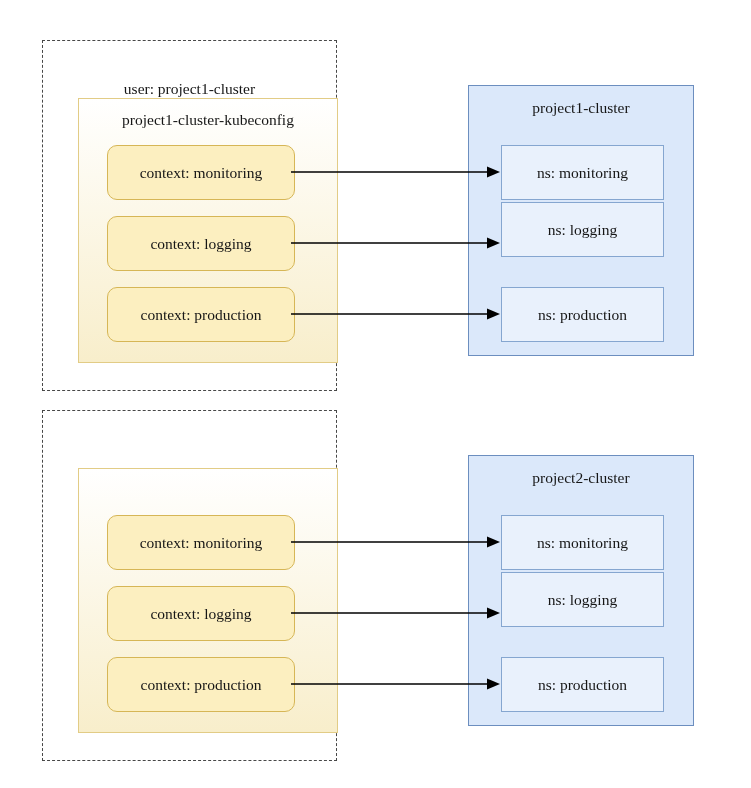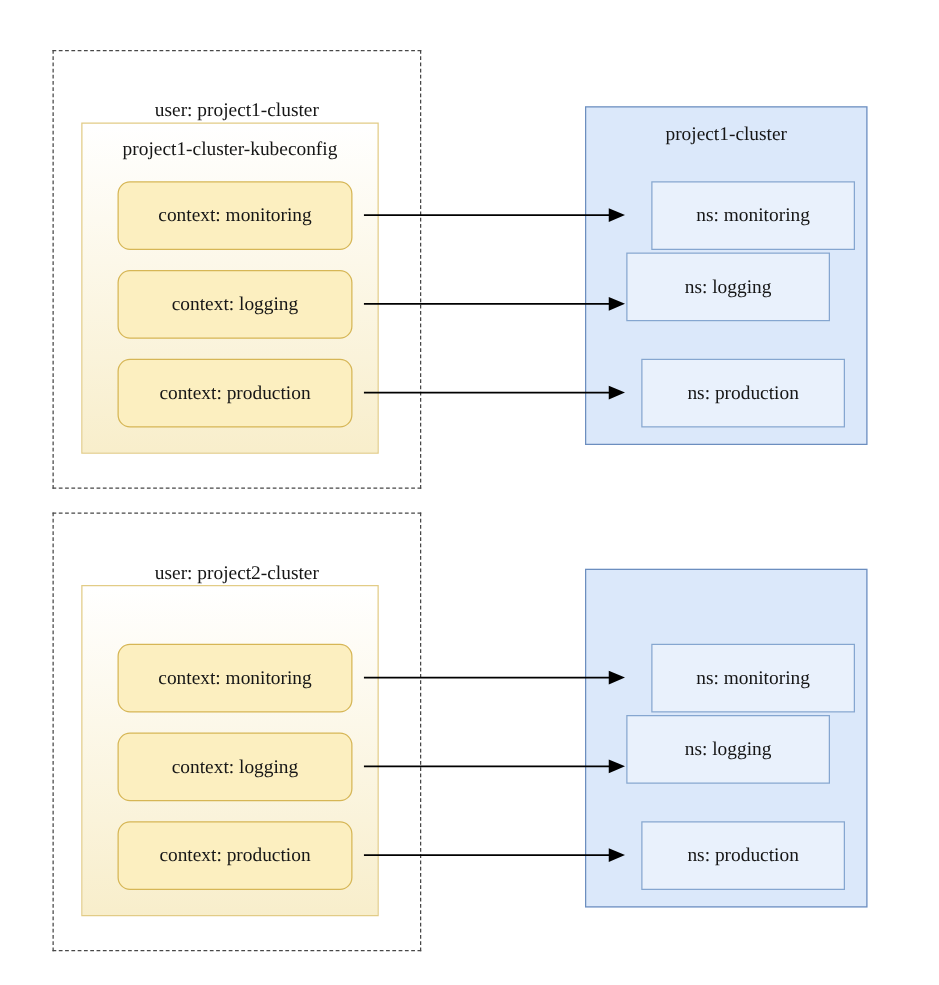--- a/index.html
+++ b/index.html
@@ -20,21 +20,21 @@
     position:absolute;left:42px;top:40px;width:295px;height:351px;
     border:1.6px dashed #474747;
     box-sizing:border-box;
   }
   .user-label{
     position:absolute;left:42px;top:52px;width:295px;
     text-align:center;
     margin-top:28px;
   }
   .kubeconfig-box{
-    position:absolute;left:65px;top:98px;width:238px;height:265px;
+    position:absolute;left:78px;top:98px;width:260px;height:265px;
     border:1px solid #e2cc86;
     background:linear-gradient(#ffffff, #f8eecb);
     box-sizing:border-box;
   }
   .kc-title{
     position:absolute;left:0;top:12px;width:100%;
     text-align:center;
   }
   .context-box{
     position:absolute;left:28px;width:188px;height:55px;
@@ -58,21 +58,21 @@
     text-align:center;
   }
   .ns-box{
     position:absolute;left:32px;width:163px;height:55px;
     background:#e9f1fc;
     border:1px solid #85a6d0;
     box-sizing:border-box;
     display:flex;align-items:center;justify-content:center;
     text-align:center;
   }
-  .ns-0{top:59px;margin-left:20px;}  .ns-1{top:116px;}  .ns-2{top:201px;margin-left:12px;}
+  .ns-0{top:59px;}  .ns-1{top:116px;}  .ns-2{top:201px;}
 
   .arrow{position:absolute;left:291px;width:209px;height:16px;}
   .arr-0{top:164px;} .arr-1{top:235px;} .arr-2{top:306px;}
   .arrow line{stroke:#000000;stroke-width:1.4;}
   .arrow polygon{fill:#000000;}
 </style>
 </head>
 <body>
 
 <div class="canvas">
@@ -104,29 +104,29 @@
       <polygon points="196,2.5 209,8 196,13.5"></polygon>
     </svg>
     <svg class="arrow arr-2" viewBox="0 0 209 16">
       <line x1="0" y1="8" x2="197" y2="8"></line>
       <polygon points="196,2.5 209,8 196,13.5"></polygon>
     </svg>
   </div>
 
   <div class="section s2">
     <div class="dashed-box"></div>
-    <div class="user-label">user: project2-cluster</div>
 
     <div class="kubeconfig-box">
       <div class="context-box ctx-0">context: monitoring</div>
       <div class="context-box ctx-1">context: logging</div>
       <div class="context-box ctx-2">context: production</div>
     </div>
 
     <div class="cluster-box">
+      <div class="cluster-title">project2-cluster</div>
       <div class="ns-box ns-0">ns: monitoring</div>
       <div class="ns-box ns-1">ns: logging</div>
       <div class="ns-box ns-2">ns: production</div>
     </div>
 
     <svg class="arrow arr-0" viewBox="0 0 209 16">
       <line x1="0" y1="8" x2="197" y2="8"></line>
       <polygon points="196,2.5 209,8 196,13.5"></polygon>
     </svg>
     <svg class="arrow arr-1" viewBox="0 0 209 16">

